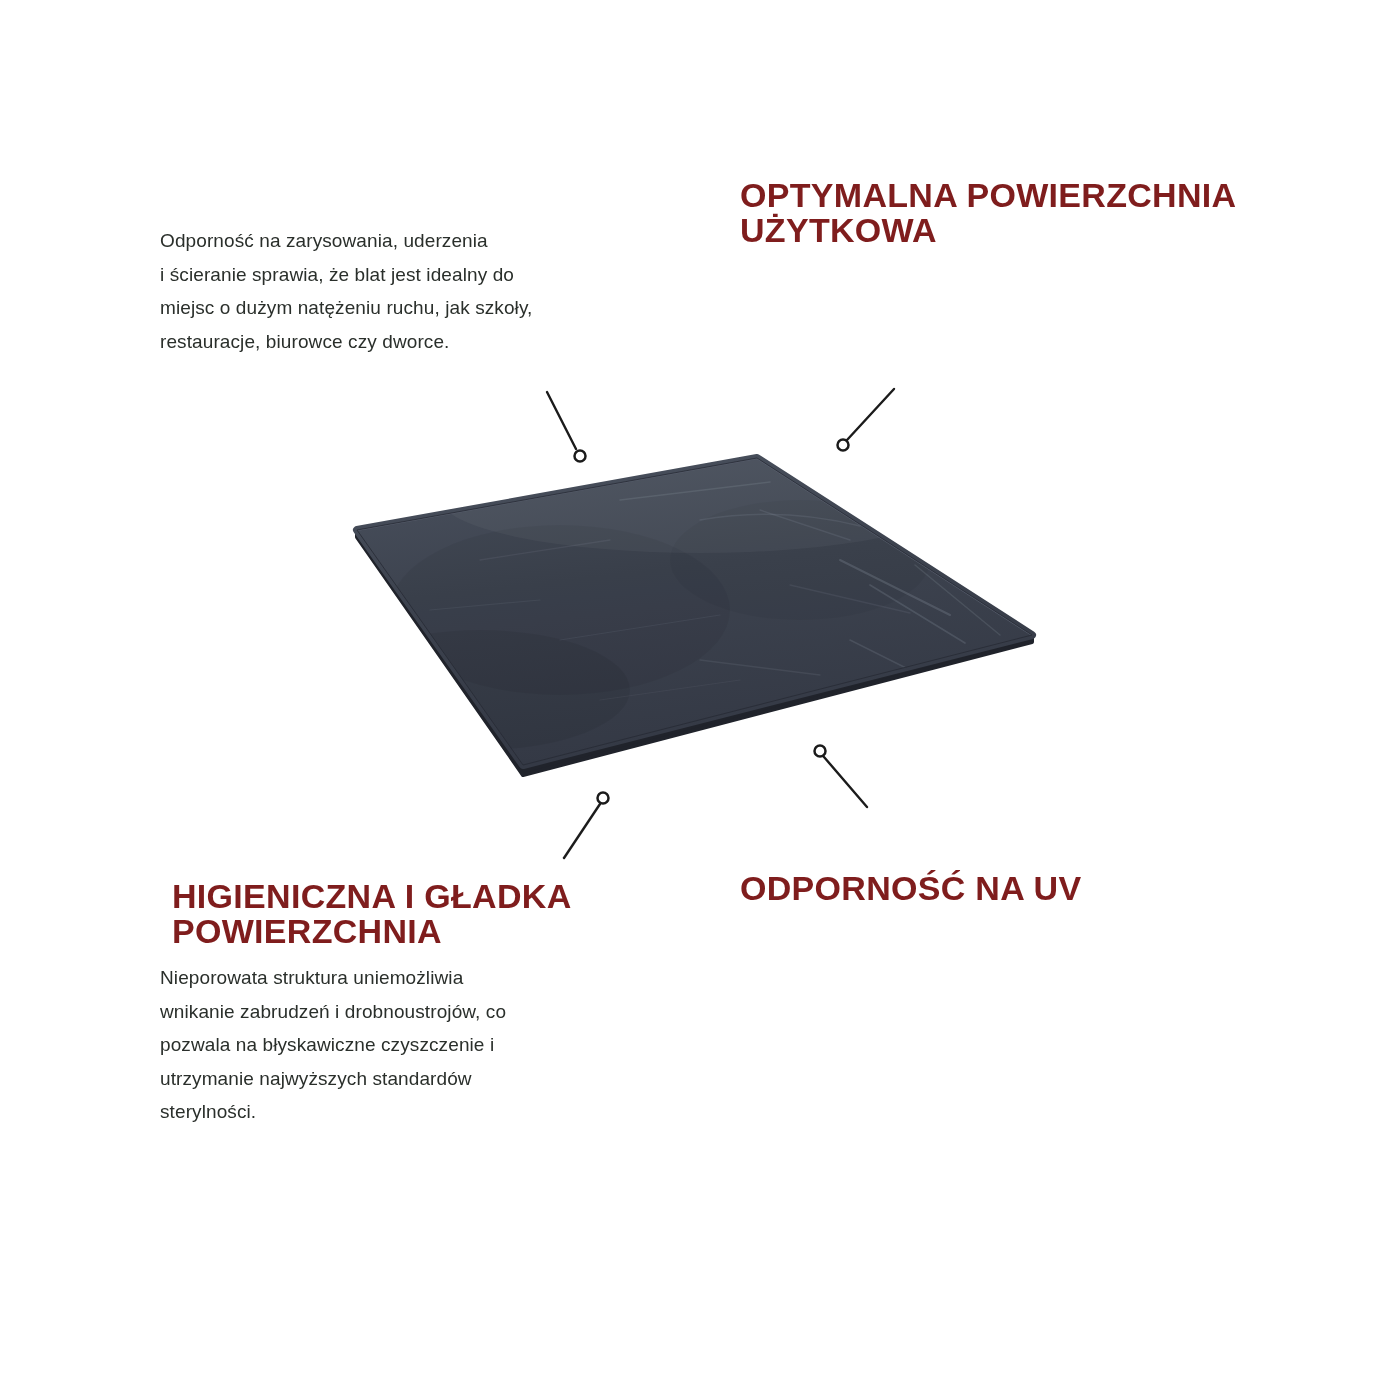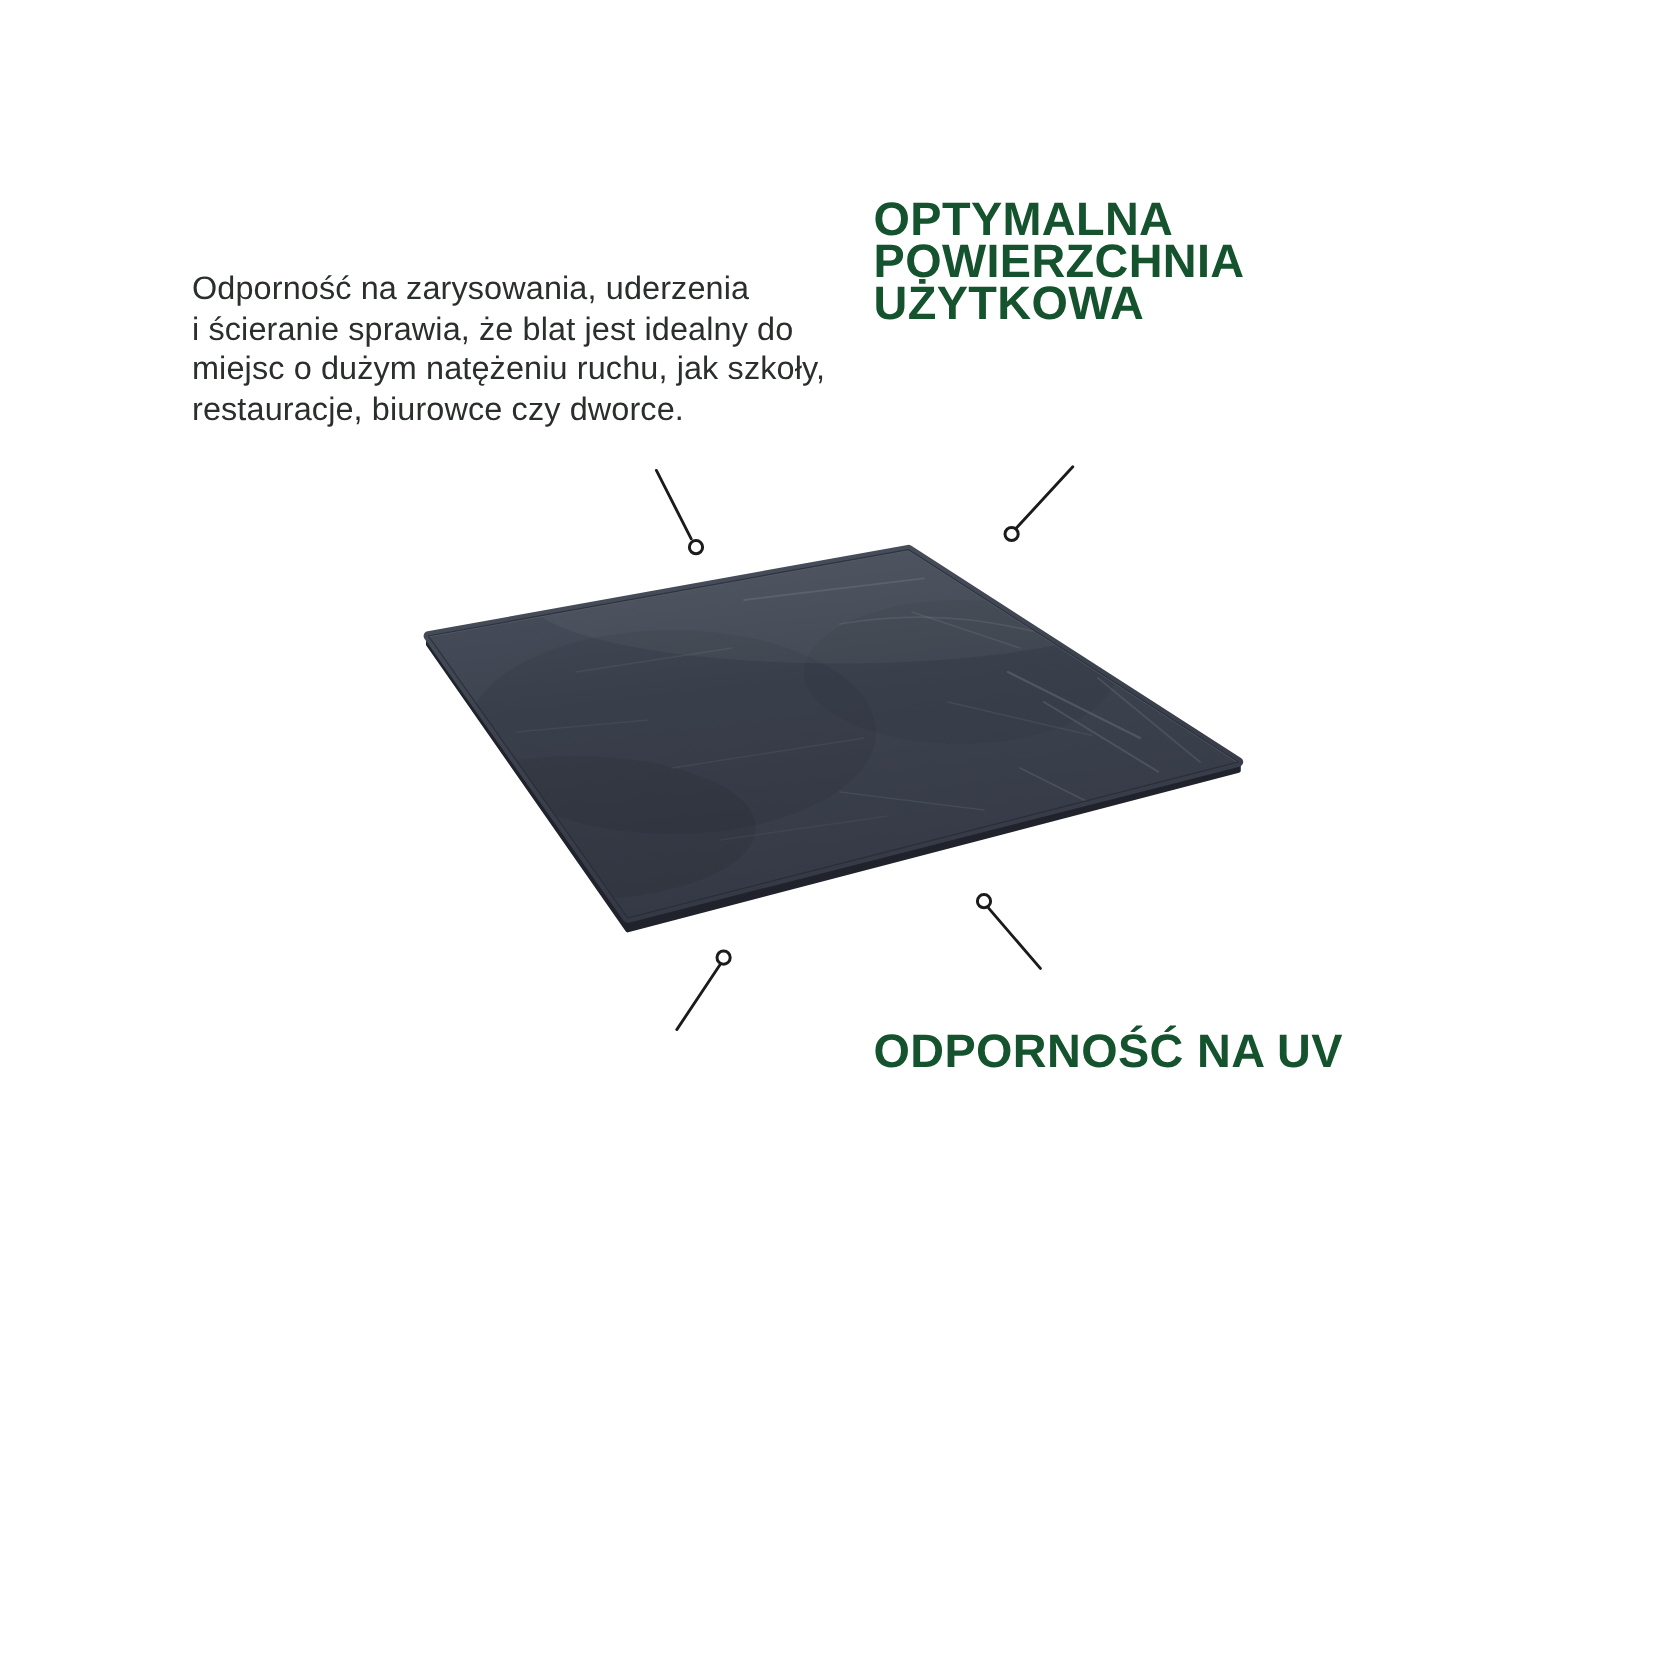--- a/index.html
+++ b/index.html
@@ -6,31 +6,31 @@
   .canvas {
     position: relative;
     width: 1400px;
     height: 1400px;
     background: #ffffff;
     font-family: "Liberation Sans", sans-serif;
     overflow: hidden;
   }
   .feature { position: absolute; }
   .feature h2 {
-    margin: 0;
-    font-size: 39px;
+    margin: 12px;
+    font-size: 34px;
     line-height: 35px;
     font-weight: 700;
     letter-spacing: 0.3px;
-    color: #14532d;
+    color: #7f1d1d;
     white-space: pre-line;
   }
   .feature p {
     margin: 23px 0 0 0;
-    font-size: 27px;
+    font-size: 19px;
     line-height: 33.5px;
     letter-spacing: 0.1px;
     color: #2a2f2b;
     white-space: pre-line;
   }
   .f-tl { left: 160px; top: 201px; width: 540px; }
   .f-tr { left: 728px; top: 166px; width: 560px; }
   .f-bl { left: 160px; top: 867px; width: 540px; }
   .f-bl p { margin-top: 10px; }
   .f-br { left: 728px; top: 859px; width: 560px; }
@@ -112,18 +112,27 @@
 i ścieranie sprawia, że blat jest idealny do
 miejsc o dużym natężeniu ruchu, jak szkoły,
 restauracje, biurowce czy dworce.</p>
   </section>
 
   <section class="feature f-tr">
     <h2>OPTYMALNA POWIERZCHNIA
 UŻYTKOWA</h2>
   </section>
 
+  <section class="feature f-bl">
+    <h2>HIGIENICZNA I GŁADKA
+POWIERZCHNIA</h2>
+    <p>Nieporowata struktura uniemożliwia
+wnikanie zabrudzeń i drobnoustrojów, co
+pozwala na błyskawiczne czyszczenie i
+utrzymanie najwyższych standardów
+sterylności.</p>
+  </section>
 
   <section class="feature f-br">
     <h2>ODPORNOŚĆ NA UV</h2>
   </section>
 
 </div>
 
 </body></html>

